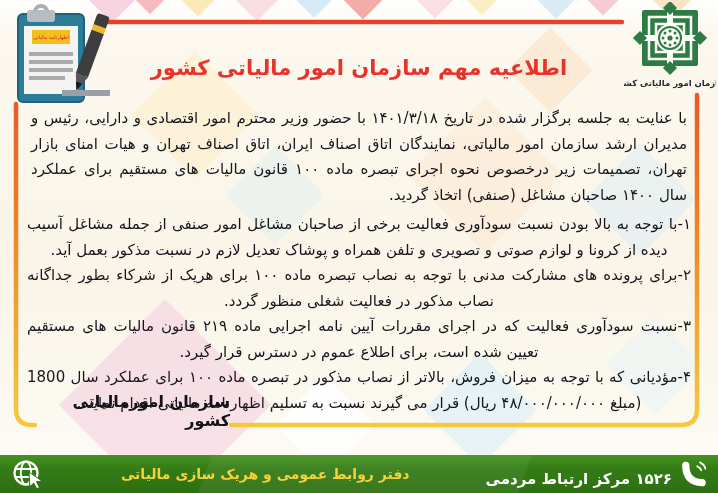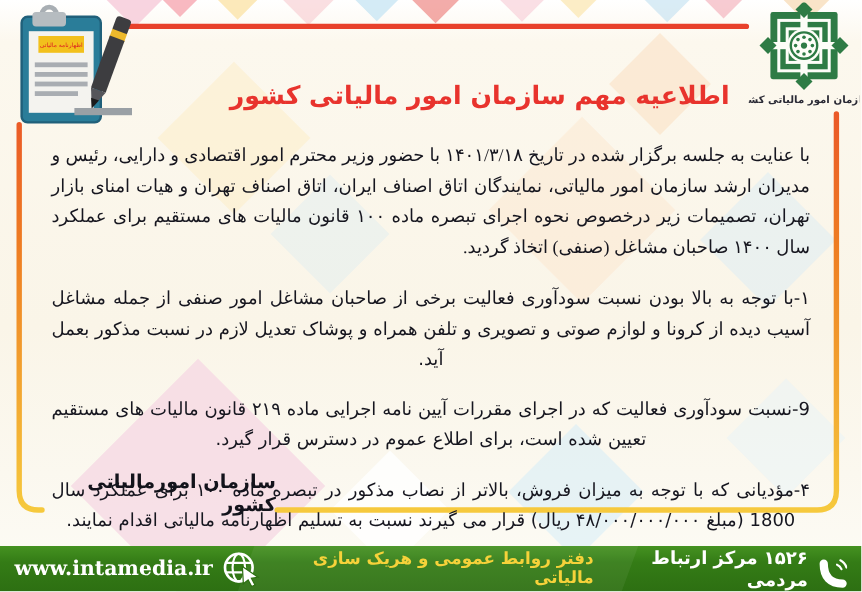--- a/index.html
+++ b/index.html
@@ -3,26 +3,26 @@
 <meta charset="utf-8">
 <style>
   html,body{margin:0;padding:0;}
   .page{position:relative;width:718px;height:493px;overflow:hidden;
     font-family:"DejaVu Sans",sans-serif;
     background:linear-gradient(180deg,#ffffff 0%,#fcf8ee 7%,#faf5e8 55%,#fbf8ef 80%,#fdfcf6 100%);}
   .shape{position:absolute;transform:rotate(45deg);pointer-events:none;}
   .frame-svg{position:absolute;left:0;top:0;pointer-events:none;z-index:1;}
   .clipboard{position:absolute;left:10px;top:2px;z-index:3;}
   .org-logo{position:absolute;left:624px;top:2px;z-index:3;}
-  .title{position:absolute;left:110px;right:110px;top:68px;text-align:right;
+  .title{position:absolute;left:110px;right:110px;top:56px;text-align:center;
     font-size:21px;font-weight:bold;color:#e8332d;z-index:2;direction:rtl;}
   .body-text{position:absolute;right:27px;left:27px;top:102px;z-index:2;
     direction:rtl;color:#16161f;font-size:15px;line-height:25.5px;}
-  .body-text .para{text-align:justify;text-align-last:right;margin:16px;font-family:Liberation Serif, serif;}
-  .body-text .item{text-align:justify;text-align-last:center;margin:16px;}
+  .body-text .para{text-align:justify;text-align-last:right;margin:4px;}
+  .body-text .item{text-align:justify;text-align-last:center;margin:0;}
   .signature{position:absolute;left:26px;top:392px;width:204px;text-align:right;
     font-weight:bold;font-size:16px;color:#13131b;direction:rtl;z-index:3;}
   .footer{position:absolute;left:0;right:0;bottom:0;height:38px;box-sizing:border-box;
     background:linear-gradient(180deg,#459221 0%,#347c16 35%,#2d6f12 100%);
     display:flex;align-items:center;justify-content:space-between;
     padding:0 12px;direction:rtl;z-index:4;}
   .footer .chev{position:absolute;left:205px;width:320px;top:0;bottom:0;
     background:rgba(255,255,255,0.06);transform:skewX(-20deg);pointer-events:none;}
   .f-contact{display:flex;align-items:flex-end;gap:7px;color:#ffffff;font-weight:bold;
     font-size:15px;z-index:1;}
@@ -117,42 +117,42 @@
       </g>
     </g>
     <text x="46" y="84" font-size="8.5" text-anchor="middle" fill="#2a2a35" font-weight="bold" direction="rtl">سازمان امور مالیاتی کشور</text>
   </svg>
 
   <div class="title">اطلاعیه مهم سازمان امور مالیاتی کشور</div>
 
   <div class="body-text">
     <p class="para">با عنایت به جلسه برگزار شده در تاریخ ۱۴۰۱/۳/۱۸ با حضور وزیر محترم امور اقتصادی و دارایی، رئیس و مدیران ارشد سازمان امور مالیاتی، نمایندگان اتاق اصناف ایران، اتاق اصناف تهران و هیات امنای بازار تهران، تصمیمات زیر درخصوص نحوه اجرای تبصره ماده ۱۰۰ قانون مالیات های مستقیم برای عملکرد سال ۱۴۰۰ صاحبان مشاغل (صنفی) اتخاذ گردید.</p>
     <p class="item">۱-با توجه به بالا بودن نسبت سودآوری فعالیت برخی از صاحبان مشاغل امور صنفی از جمله مشاغل آسیب دیده از کرونا و لوازم صوتی و تصویری و تلفن همراه و پوشاک تعدیل لازم در نسبت مذکور بعمل آید.</p>
-    <p class="item">9-نسبت سودآوری فعالیت که در اجرای مقررات آیین نامه اجرایی ماده ۲۱۹ قانون مالیات های مستقیم تعیین شده است، برای اطلاع عموم در دسترس قرار گیرد.</p>
+    <p class="item">۲-برای پرونده های مشارکت مدنی با توجه به نصاب تبصره ماده ۱۰۰ برای هریک از شرکاء بطور جداگانه نصاب مذکور در فعالیت شغلی منظور گردد.</p>
+    <p class="item">۳-نسبت سودآوری فعالیت که در اجرای مقررات آیین نامه اجرایی ماده ۲۱۹ قانون مالیات های مستقیم تعیین شده است، برای اطلاع عموم در دسترس قرار گیرد.</p>
     <p class="item">۴-مؤدیانی که با توجه به میزان فروش، بالاتر از نصاب مذکور در تبصره ماده ۱۰۰ برای عملکرد سال 1800 (مبلغ ۴۸/۰۰۰/۰۰۰/۰۰۰ ریال) قرار می گیرند نسبت به تسلیم اظهارنامه مالیاتی اقدام نمایند.</p>
   </div>
 
   <div class="signature">سازمان امورمالیاتی کشور</div>
 
   <div class="footer">
     <div class="chev"></div>
 
     <div class="f-contact">
       <svg width="27" height="28" viewBox="0 0 28 28">
         <path d="M7 5 C7 17 13 23 24 23" stroke="#ffffff" stroke-width="7.5" fill="none" stroke-linecap="round"></path>
         <path d="M19 6 a7 7 0 0 1 4 4" stroke="#ffffff" stroke-width="2" fill="none" stroke-linecap="round"></path>
         <path d="M22 2 a11 11 0 0 1 5.5 6.5" stroke="#ffffff" stroke-width="2" fill="none" stroke-linecap="round"></path>
       </svg>
       <span>۱۵۲۶ مرکز ارتباط مردمی</span>
     </div>
 
     <div class="f-dept">دفتر روابط عمومی و هریک سازی مالیاتی</div>
 
     <div class="f-site">
-      <span>www.intamedia.ir</span>
       <svg width="33" height="33" viewBox="0 0 33 33">
         <circle cx="14" cy="15" r="11.5" fill="none" stroke="#ffffff" stroke-width="2.2"></circle>
         <ellipse cx="14" cy="15" rx="5.2" ry="11.5" fill="none" stroke="#ffffff" stroke-width="1.8"></ellipse>
         <path d="M3.5 11 H24.5 M3.5 19 H24.5" stroke="#ffffff" stroke-width="1.8" fill="none"></path>
         <polygon points="17,14 30,23 24.5,23.8 27.5,29.5 24.7,30.8 21.8,25.2 17.8,28.5" fill="#ffffff" stroke="#2d6f12" stroke-width="1"></polygon>
       </svg>
     </div>
   </div>
 
 </div>

